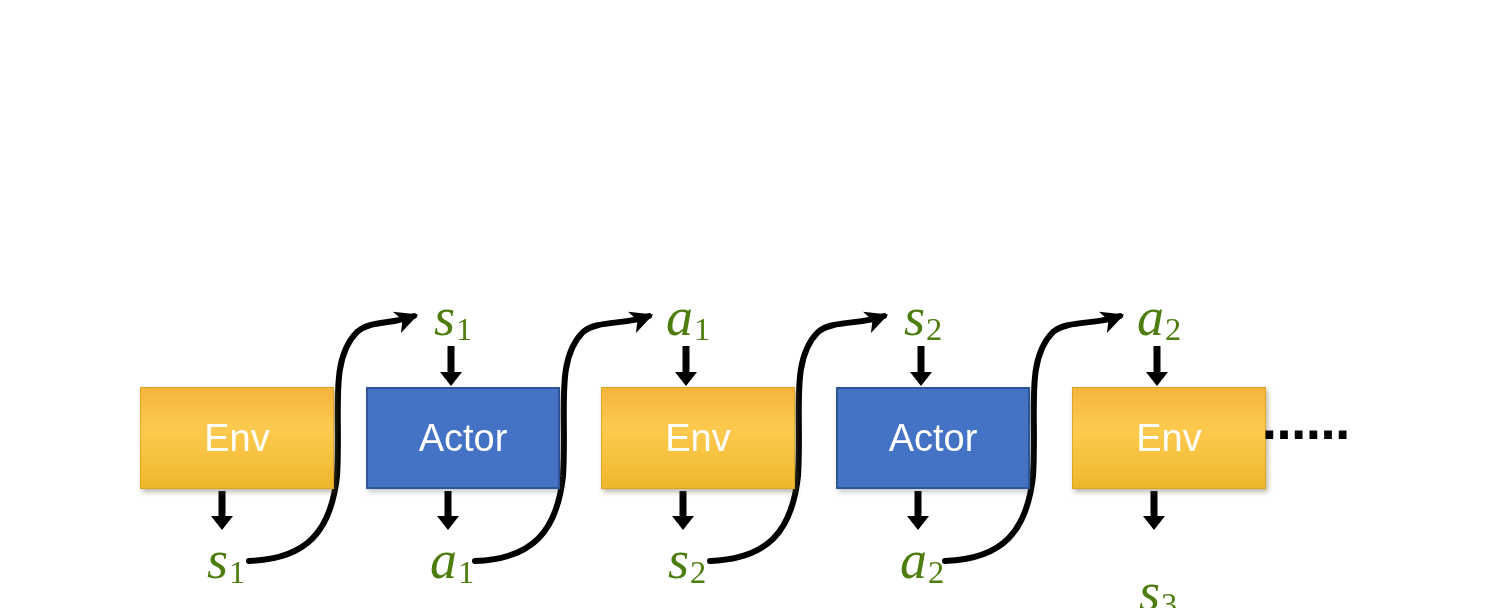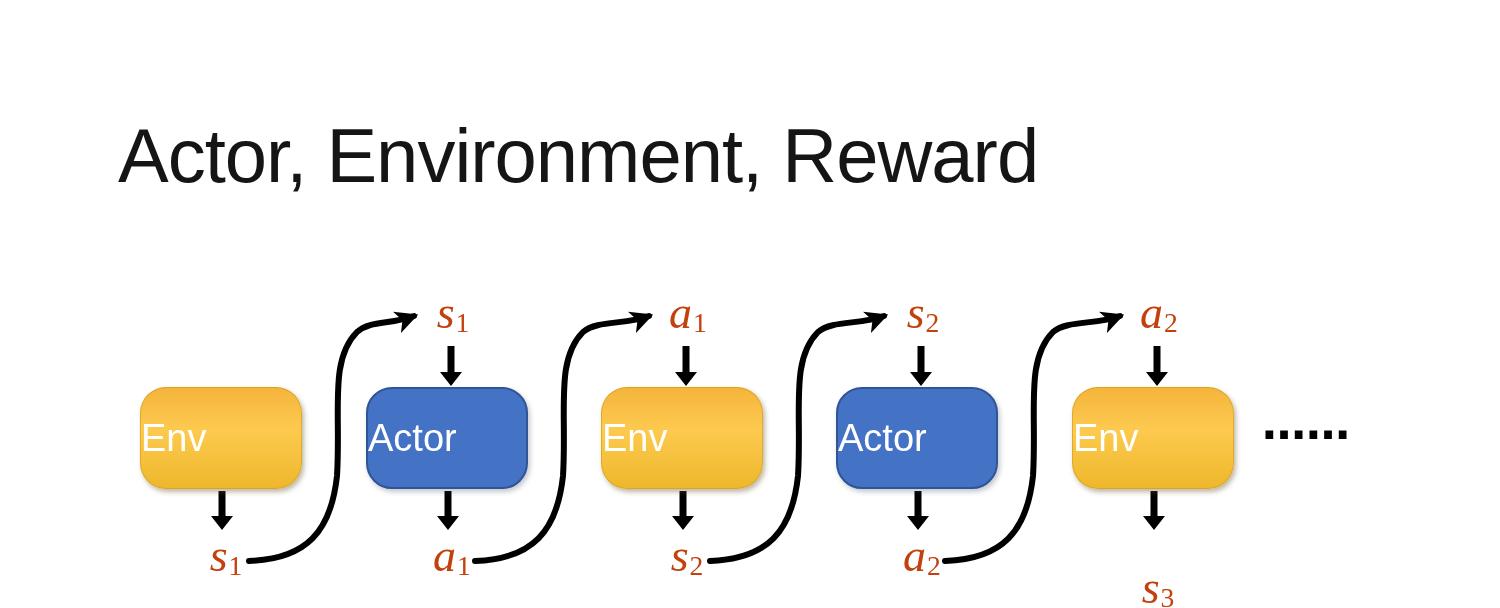--- a/index.html
+++ b/index.html
@@ -6,55 +6,54 @@
   .stage{
     position:relative;width:1500px;height:608px;background:#ffffff;
     overflow:hidden;font-family:"Liberation Sans",sans-serif;
   }
   .title{
     position:absolute;left:118px;top:116px;
     font-size:76px;font-weight:300;color:#151515;
     letter-spacing:-1px;white-space:nowrap;line-height:1.05;
   }
   .box{
-    position:absolute;width:162px;height:102px;
-    display:flex;align-items:center;
-    color:#ffffff;font-size:38px;line-height:1;box-sizing:border-box;border-radius:26px;
+    position:absolute;width:194px;height:102px;
+    display:flex;align-items:center;justify-content:center;
+    color:#ffffff;font-size:38px;line-height:1;box-sizing:border-box;
   }
   .box.env{
     background:linear-gradient(180deg,var(--env-top,#F5B43C) 0%,var(--env-mid,#FDCA4F) 42%,var(--env-bot,#EEB72B) 100%);
     border:1px solid rgba(200,150,20,0.55);
     box-shadow:2px 3px 5px rgba(110,95,60,0.45);
   }
   .box.actor{
     background:var(--actor-fill,#4472C4);
     border:2px solid var(--actor-border,#2F5597);
     box-shadow:2px 3px 5px rgba(60,70,95,0.30);
   }
   .mlabel{
     position:absolute;transform:translateX(-50%);
     font-family:"Liberation Serif","DejaVu Serif",serif;
-    font-style:italic;font-size:46px;line-height:1;color:#c2410c;
+    font-style:italic;font-size:54px;line-height:1;color:#4d7c0f;
     white-space:nowrap;
   }
   .mlabel .sub{
     font-style:normal;font-size:0.60em;vertical-align:-0.16em;margin-left:1px;
   }
   .dots{
     position:absolute;left:1262px;top:402px;
     font-family:"DejaVu Sans",sans-serif;font-weight:700;
     font-size:44px;line-height:1;color:#000;letter-spacing:0px;
   }
   svg.overlay{position:absolute;left:0;top:0;}
 </style>
 </head>
 <body>
 
 <div class="stage" style="--env-top: #F5B43C; --env-mid: #FDCA4F; --env-bot: #EEB72B; --actor-fill: #4472C4; --actor-border: #2F5597;">
-  <div class="title">Actor, Environment, Reward</div>
 
   <svg class="overlay" id="arrow-layer" width="1500" height="608" viewBox="0 0 1500 608">
     <defs>
       <marker id="curveArrow" viewBox="0 0 10 10" refX="8" refY="5" markerWidth="3.8" markerHeight="3.8" orient="auto">
         <path d="M0,0 L10,5 L0,10 L2.6,5 Z" fill="#000"></path>
       </marker>
     </defs>
   <path d="M 447.5 346 L 454.5 346 L 454.5 372 L 462 372 L 451 386 L 440 372 L 447.5 372 Z" fill="#000000"></path>
       <path d="M 682.5 346 L 689.5 346 L 689.5 372 L 697 372 L 686 386 L 675 372 L 682.5 372 Z" fill="#000000"></path>
       <path d="M 917.5 346 L 924.5 346 L 924.5 372 L 932 372 L 921 386 L 910 372 L 917.5 372 Z" fill="#000000"></path>

